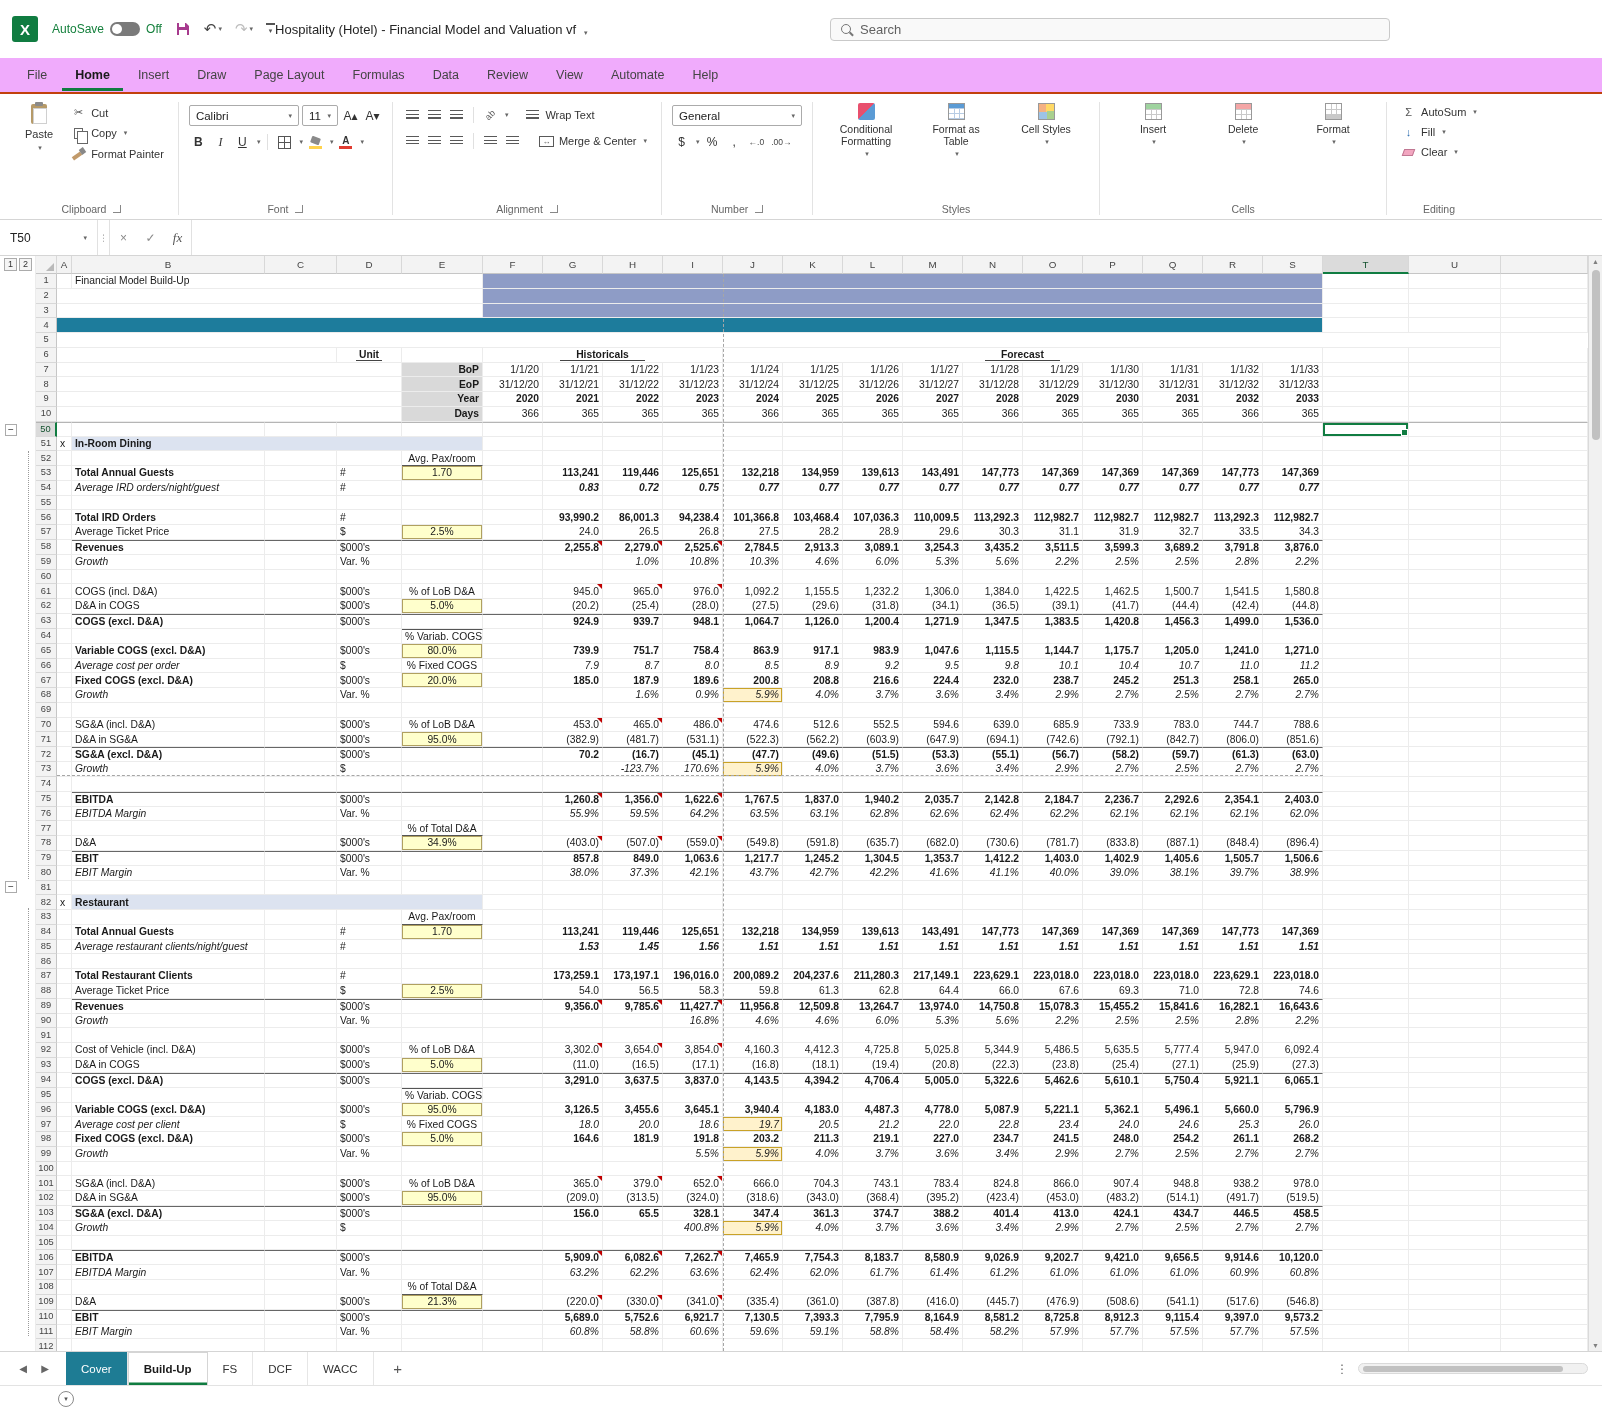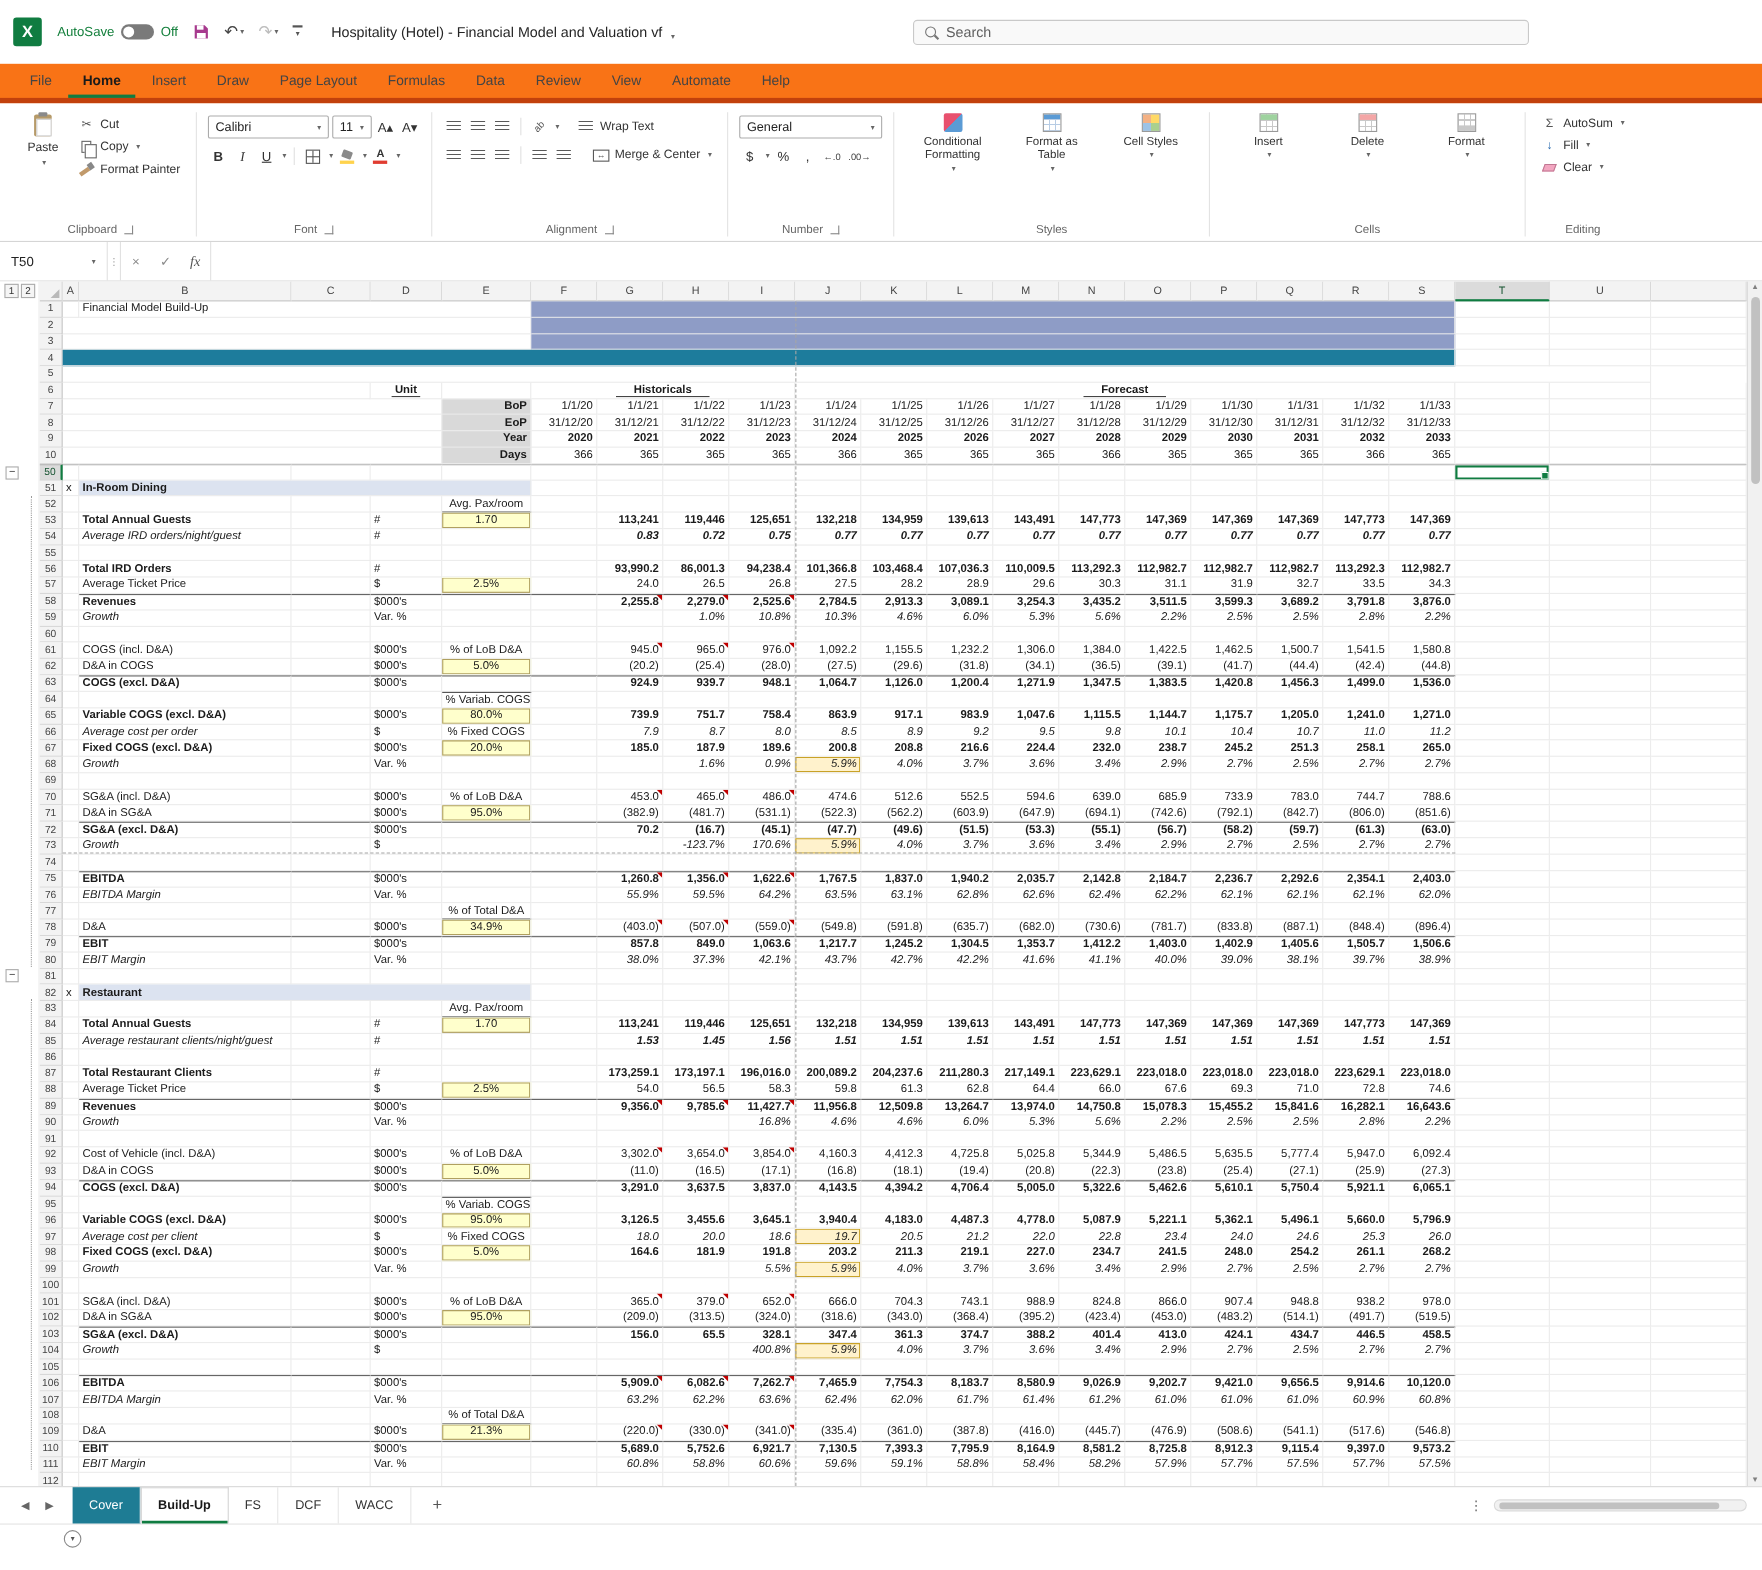--- a/index.html
+++ b/index.html
@@ -11,26 +11,26 @@
   .titlebar{height:58px;display:flex;align-items:center;padding:0 12px;background:#fff}
   .xlicon{width:26px;height:26px;background:#107C41;color:#fff;font-weight:bold;display:flex;align-items:center;justify-content:center;border-radius:3px;font-size:15px}
   .autosave{display:flex;align-items:center;gap:6px;font-size:12px;color:#15803d;margin-left:14px}
   .switch{width:30px;height:14px;background:#7a7a7a;border-radius:8px;position:relative;display:inline-block}
   .switch .knob{position:absolute;left:2px;top:2px;width:10px;height:10px;border-radius:50%;background:#fff}
   .qbtn{margin-left:13px;font-size:15px;color:#444;display:flex;align-items:center}
   .qbtn.disabled{color:#BDBDBD}
   .qmini{margin-left:13px;display:flex;flex-direction:column;align-items:center;justify-content:center}
   .qmini .bar{width:9px;height:1.5px;background:#555;margin-bottom:2px}
   .qmini .v{font-size:7px;color:#555}
-  .doctitle{margin-left:26px;font-size:13px;color:#252525;display:flex;align-items:flex-end;gap:6px;white-space:nowrap}
+  .doctitle{font-size:13px;color:#252525;display:flex;align-items:flex-end;gap:6px;white-space:nowrap}
   .searchbox{margin-left:auto;margin-right:200px;width:560px;height:23px;border:1px solid #C9C9C9;border-radius:4px;background:#F9F9F9;display:flex;align-items:center;padding:0 10px;gap:9px;color:#616161;font-size:13px}
   .mag{width:10px;height:10px;border:1.6px solid #777;border-radius:50%;position:relative;display:inline-block}
   .mag::after{content:"";position:absolute;width:5px;height:1.6px;background:#777;transform:rotate(45deg);right:-4px;bottom:-2px}
   
-  .ribbontabs{height:36px;display:flex;align-items:flex-end;padding:0 14px;gap:2px;background:#f97316;border-bottom:5px solid #c2410c}
+  .ribbontabs{height:36px;display:flex;align-items:center;padding:0 14px;gap:2px;background:#f0abfc;border-bottom:2px solid #c2410c}
   .rtab{padding:8px 13px 6px;font-size:12.5px;color:#444;border-bottom:3px solid transparent}
   .rtab.active{font-weight:bold;color:#1a1a1a;border-bottom:3px solid var(--accent)}
   
   .ribbon{height:126px;background:#fff;border-bottom:1px solid #D5D5D5;display:flex;padding:4px 6px 0;overflow:hidden}
   .rgroup{display:flex;flex-direction:column;padding:0 9px}
   .rbody{flex:1;display:flex;align-items:flex-start;gap:4px}
   .rbody.col{flex-direction:column;align-items:stretch;gap:6px;padding-top:7px}
   .glabel{height:21px;display:flex;align-items:center;justify-content:center;font-size:10.5px;color:#666;gap:7px}
   .launcher{width:8px;height:8px;border-right:1px solid #888;border-bottom:1px solid #888;display:inline-block}
   .rsep{width:1px;background:#E3E3E3;margin:4px 1px}
@@ -1924,21 +1924,21 @@
             <td class=""></td>
             <td class="unitc">$000's</td>
             <td class="elabel">% of LoB D&amp;A</td>
             <td class=""></td>
             <td class="num blue">365.0<span class="mk"></span></td>
             <td class="num blue">379.0<span class="mk"></span></td>
             <td class="num blue">652.0<span class="mk"></span></td>
             <td class="num">666.0</td>
             <td class="num">704.3</td>
             <td class="num">743.1</td>
-            <td class="num">988.9</td>
+            <td class="num">783.4</td>
             <td class="num">824.8</td>
             <td class="num">866.0</td>
             <td class="num">907.4</td>
             <td class="num">948.8</td>
             <td class="num">938.2</td>
             <td class="num">978.0</td>
             <td></td>
             <td></td>
             <td></td>
           </tr>

